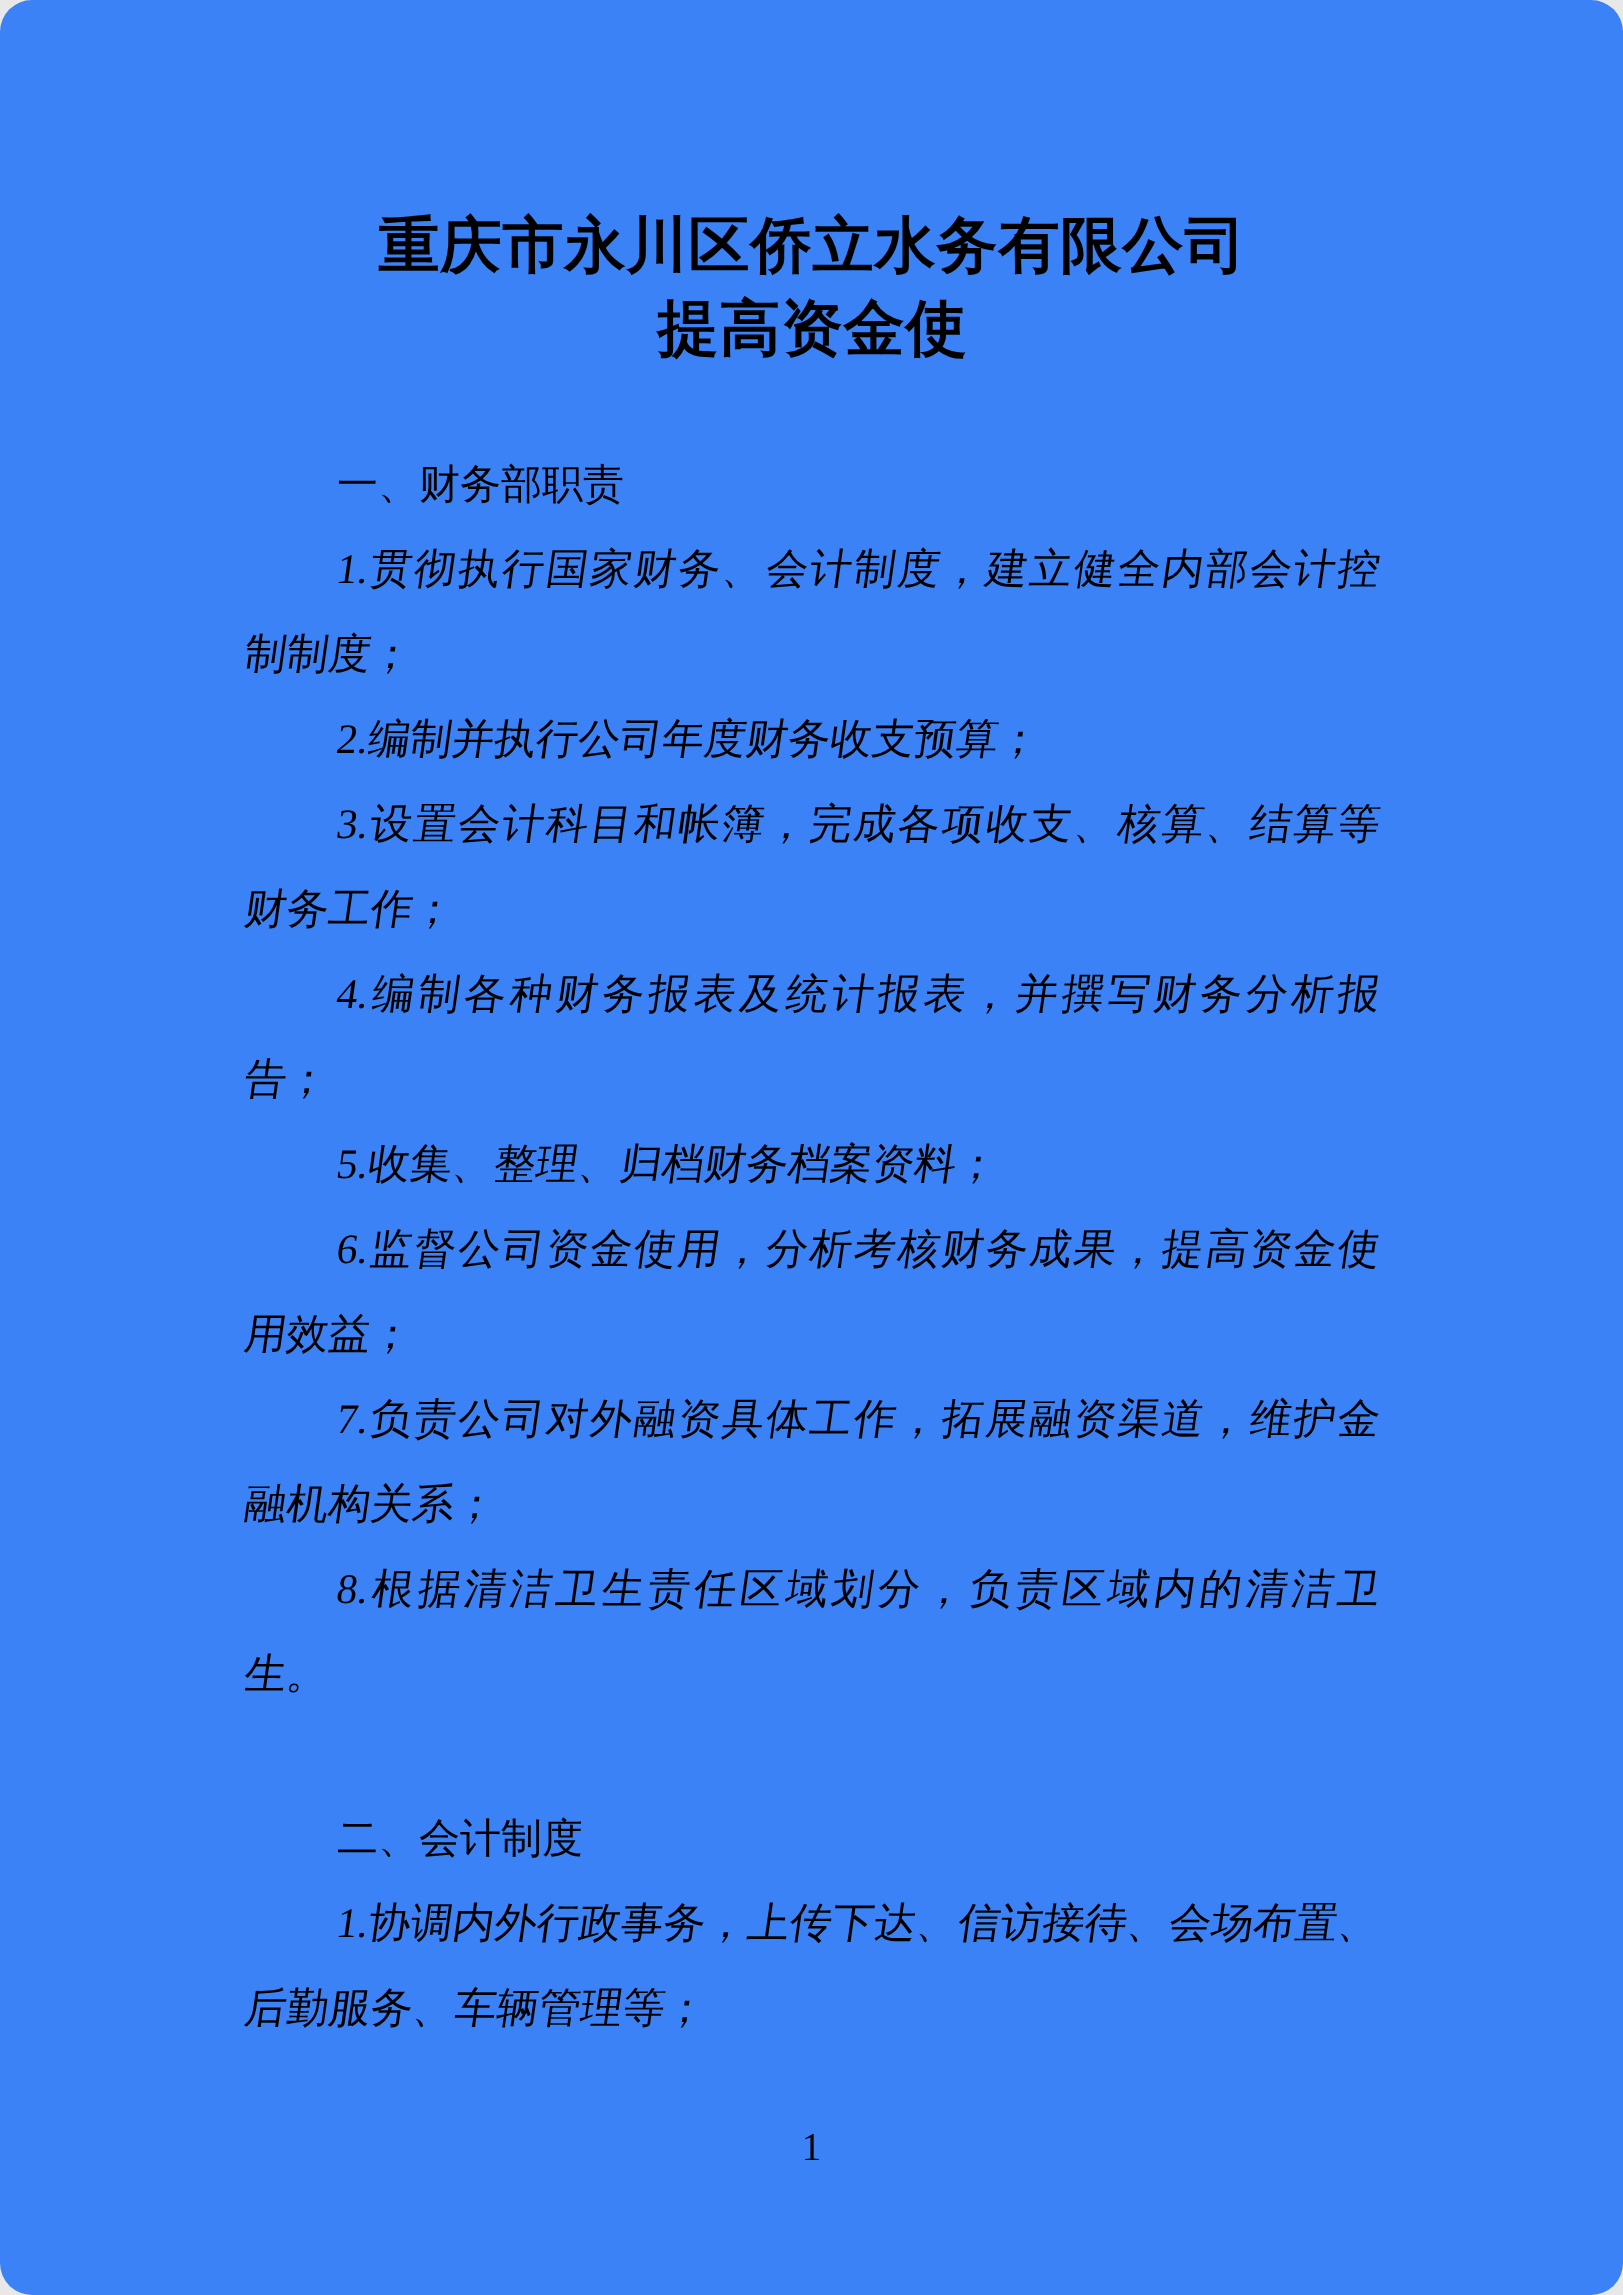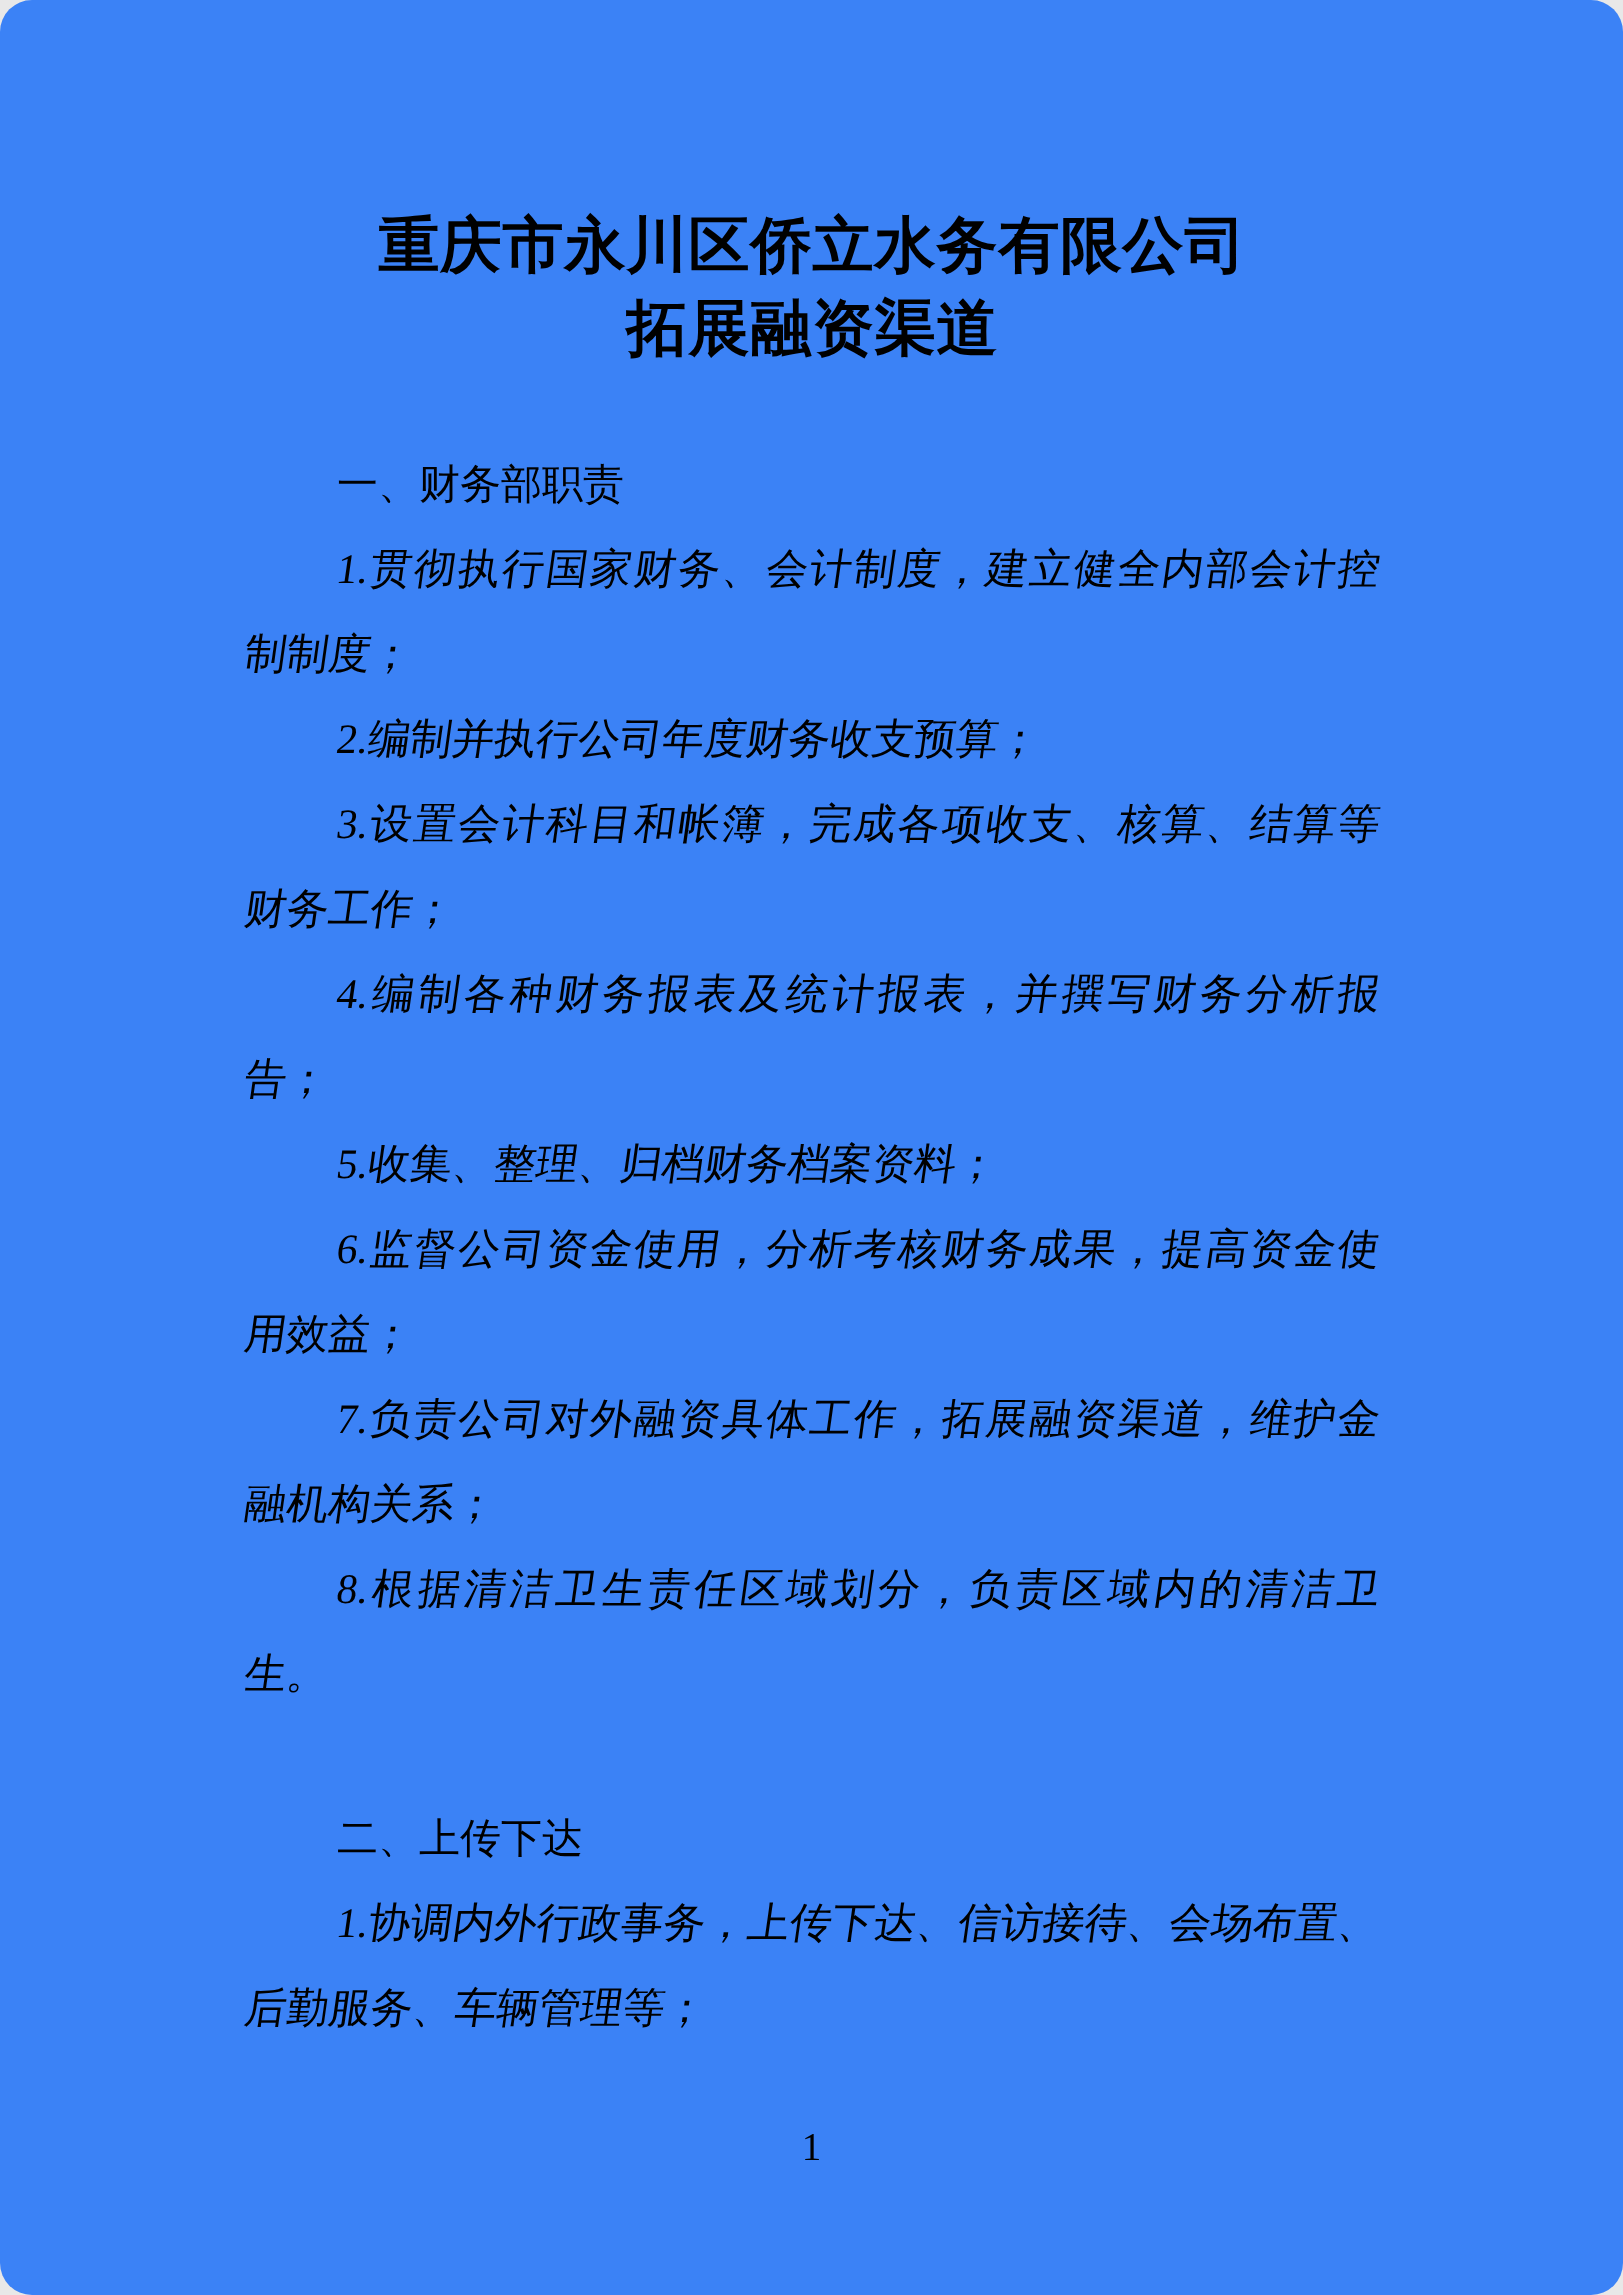--- a/index.html
+++ b/index.html
@@ -65,21 +65,21 @@
   }
 </style>
 </head>
 <body>
 
 <div class="page">
   <div class="content">
 
     <div class="title-block">
       <div>重庆市永川区侨立水务有限公司</div>
-      <div>拓展融资渠道</div>
+      <div>提高资金使</div>
     </div>
 
     <div class="spacer-title"></div>
 
     <div class="heading">一、财务部职责</div>
 
     <div class="bline indent full">1.贯彻执行国家财务、会计制度，建立健全内部会计控</div>
     <div class="bline">制制度；</div>
 
     <div class="bline indent">2.编制并执行公司年度财务收支预算；</div>
@@ -96,21 +96,21 @@
     <div class="bline">用效益；</div>
 
     <div class="bline indent full">7.负责公司对外融资具体工作，拓展融资渠道，维护金</div>
     <div class="bline">融机构关系；</div>
 
     <div class="bline indent full">8.根据清洁卫生责任区域划分，负责区域内的清洁卫</div>
     <div class="bline">生。</div>
 
     <div class="spacer-section"></div>
 
-    <div class="heading">二、上传下达</div>
+    <div class="heading">二、会计制度</div>
 
     <div class="bline indent full">1.协调内外行政事务，上传下达、信访接待、会场布置、</div>
     <div class="bline">后勤服务、车辆管理等；</div>
 
   </div>
 
   <div class="page-number">1</div>
 </div>
 
 

